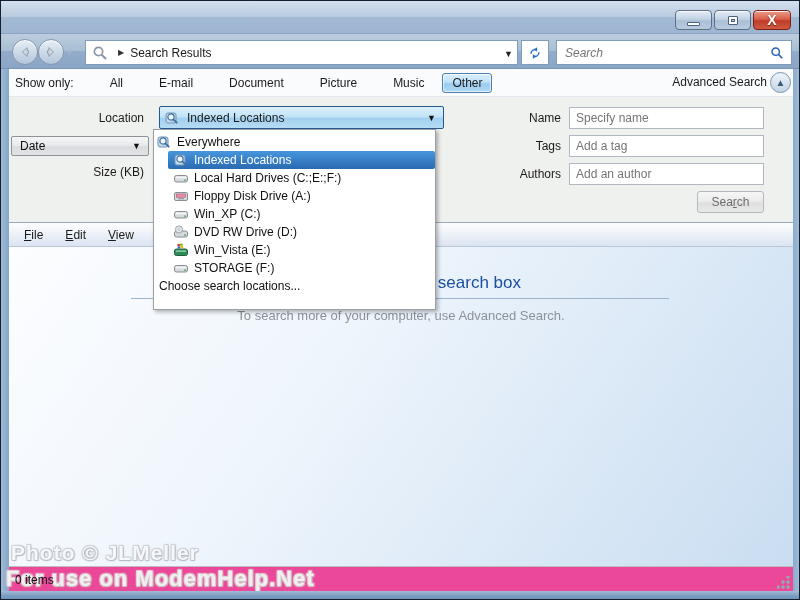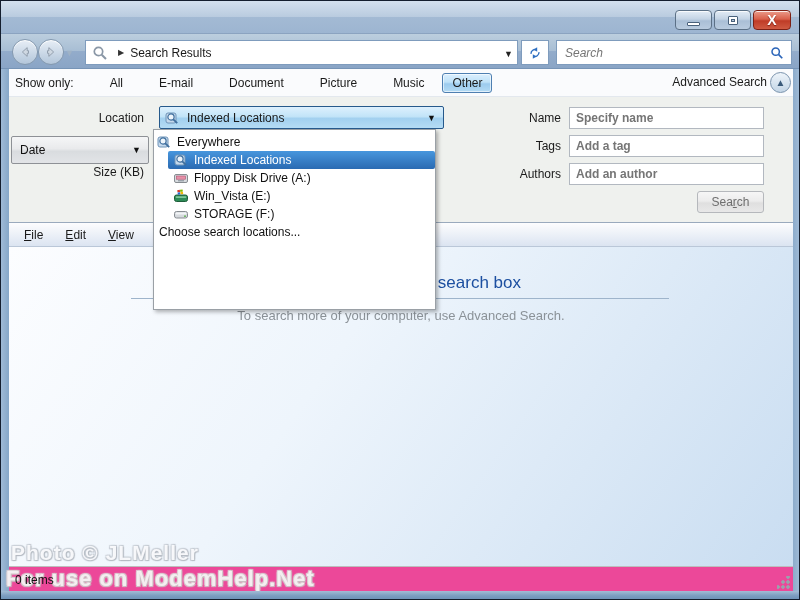--- a/index.html
+++ b/index.html
@@ -67,21 +67,21 @@
   .combo{ position:absolute; border:1px solid #26598b; border-radius:2px; display:flex; align-items:center;
     background:linear-gradient(#ddf0fd 0%, #c2e4f8 45%, #a2d0ef 55%, #b5dcf4 100%);}
   .combo .carat, .gbtn .carat{ position:absolute; right:7px; font-size:9px; color:#111;}
   .gbtn{ position:absolute; border:1px solid #8e9196; border-radius:2px;
     background:linear-gradient(#f5f6f7 0%, #e9eaec 45%, #d9dcdf 55%, #e2e4e7 100%);
     display:flex; align-items:center; font-size:12px; color:#111;}
   .checkbox{ position:absolute; left:6px; top:190px; width:13px; height:13px; background:#fff;
     border:1px solid #8e8f8f; box-shadow:inset 1px 1px 2px #d7dadd;}
   .chk-label{ position:absolute; left:24px; top:190px; white-space:nowrap;}
   .tfield{ position:absolute; width:195px; height:22px; border:1px solid #b2b8c0; background:#fff;
-    font-family:"Liberation Sans",sans-serif; font-size:12px; color:#c2410c; padding-left:6px; outline:none;font-weight:bold;}
+    font-family:"Liberation Sans",sans-serif; font-size:12px; color:#c2410c; padding-left:6px; outline:none;}
   .searchbtn{ position:absolute; left:688px; top:94px; width:67px; height:22px;
     border:1px solid #b5b8bc; border-radius:3px; color:#6e6e6e; font-size:12px;
     background:linear-gradient(#f6f6f6 0%, #ececec 45%, #dfdfdf 55%, #e8e8e8 100%);
     display:flex; align-items:center; justify-content:center;}
   .searchbtn .mn{ text-decoration:underline;}
   
   .menubar{ position:absolute; left:8px; top:222px; width:784px; height:24px;
     background:linear-gradient(#fdfdfe, #dbe4f1); border-bottom:1px solid #bac7d8;
     display:flex; align-items:center; font-size:12px; color:#1a1a1a;}
   .menu-item{ display:inline-block; margin-left:8px; padding:2px 7px;}
@@ -266,21 +266,21 @@
     <span class="p-label" style="left:35px; top:14px; width:100px;">Location</span>
 
     <div class="combo loc-combo">
       <svg class="ic">
           <use href="#i-searchloc"></use>
         </svg>
       <span class="txt">Indexed Locations</span>
       <span class="carat">▼</span>
     </div>
 
-    <div class="gbtn" style="left:2px; top:39px; width:138px; height:28px; padding-left:8px; position:absolute;">
+    <div class="gbtn" style="left:2px; top:39px; width:138px; height:20px; padding-left:8px; position:absolute;">
       <span>Date</span>
       <span class="carat">▼</span>
     </div>
 
     <span class="p-label" style="left:35px; top:68px; width:100px;">Size (KB)</span>
 
     <span class="checkbox"></span>
     <span class="chk-label">Include non-indexed, hidden, and system files (might be slow)</span>
 
     <span class="p-label" style="left:460px; top:14px; width:92px;">Name</span>
@@ -329,23 +329,41 @@
       <span>Everywhere</span>
     </div>
     <div class="drow selected">
       <svg class="ic">
           <use href="#i-searchloc"></use>
         </svg>
       <span>Indexed Locations</span>
     </div>
     <div class="drow">
       <svg class="ic">
+          <use href="#i-drive"></use>
+        </svg>
+      <span>Local Hard Drives (C:;E:;F:)</span>
+    </div>
+    <div class="drow">
+      <svg class="ic">
           <use href="#i-floppy"></use>
         </svg>
       <span>Floppy Disk Drive (A:)</span>
+    </div>
+    <div class="drow">
+      <svg class="ic">
+          <use href="#i-drive"></use>
+        </svg>
+      <span>Win_XP (C:)</span>
+    </div>
+    <div class="drow">
+      <svg class="ic">
+          <use href="#i-dvd"></use>
+        </svg>
+      <span>DVD RW Drive (D:)</span>
     </div>
     <div class="drow">
       <svg class="ic">
           <use href="#i-vistadrive"></use>
         </svg>
       <span>Win_Vista (E:)</span>
     </div>
     <div class="drow">
       <svg class="ic">
           <use href="#i-drive"></use>

